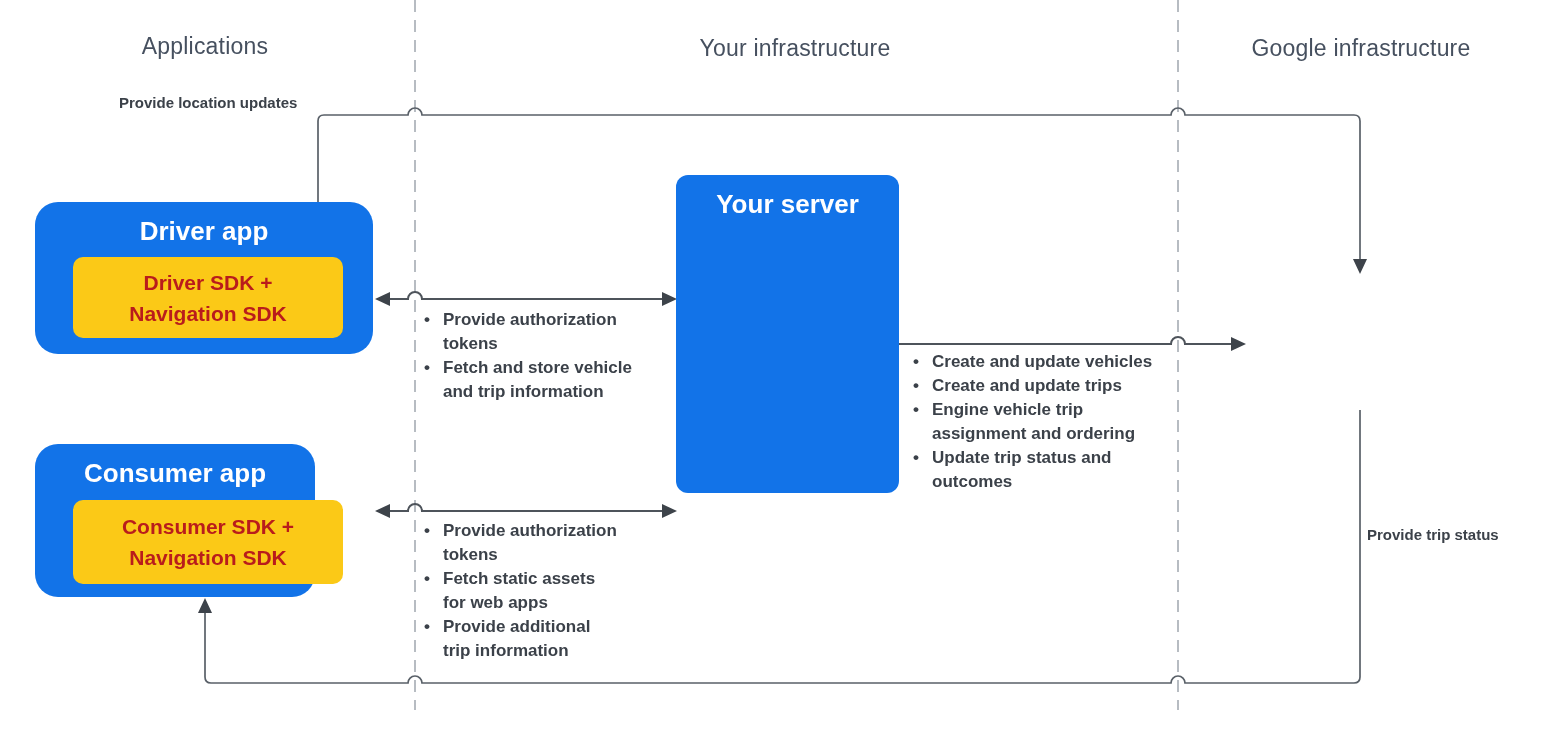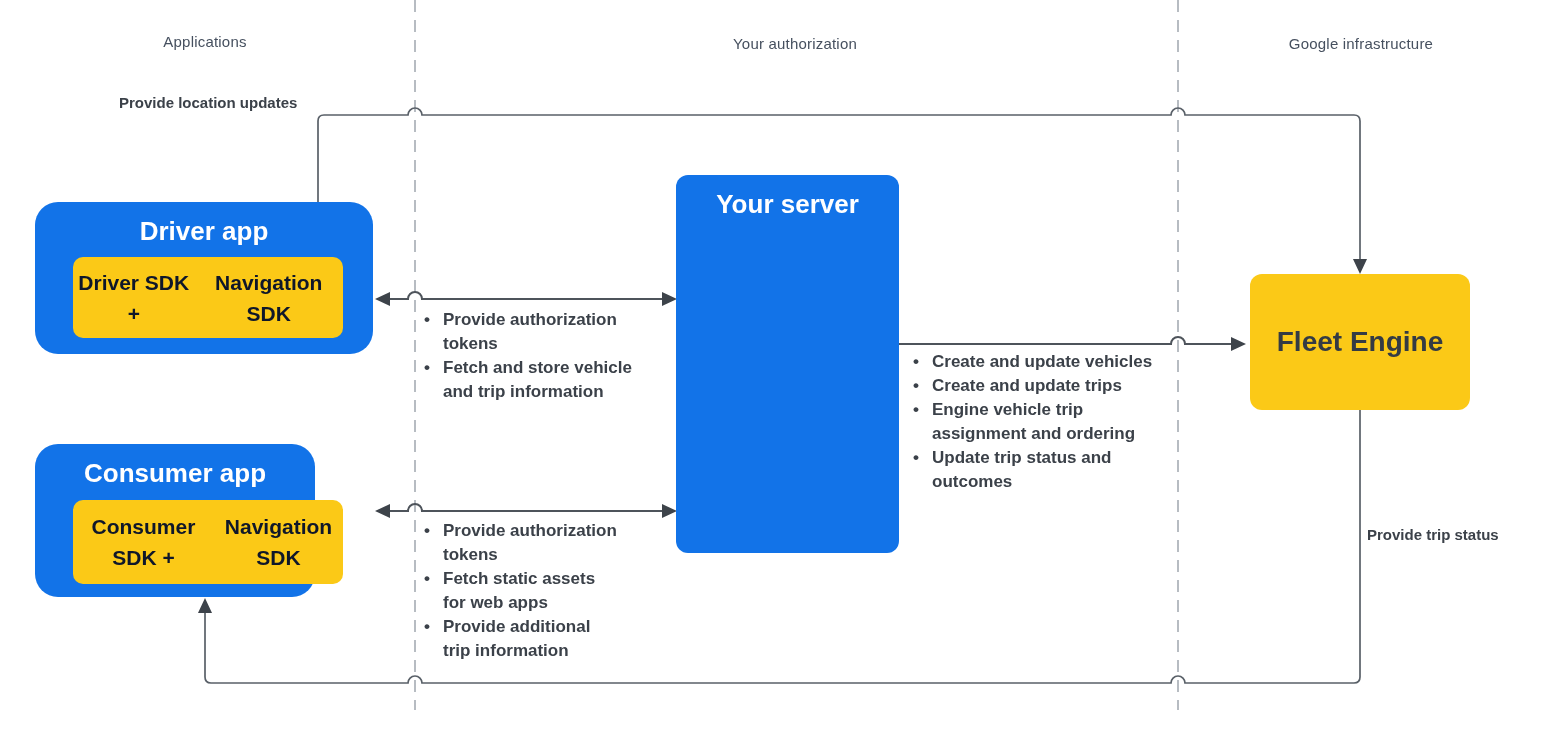--- a/index.html
+++ b/index.html
@@ -4,48 +4,48 @@
 <style>
   html,body { margin:0; padding:0; background:#ffffff; }
   .canvas {
     position:relative; width:1559px; height:742px; background:#ffffff;
     font-family:"Liberation Sans", sans-serif; overflow:hidden;
   }
   svg.wires { position:absolute; left:0; top:0; }
 
   .hdr {
     position:absolute; width:340px; text-align:center;
-    font-size:15px; color:#46505f; letter-spacing:0.2px;
+    font-size:23px; color:#46505f; letter-spacing:0.2px;
   }
   .hdr-apps   { left:35px;  top:33px; }
   .hdr-yours  { left:625px; top:35px; }
   .hdr-google { left:1191px;top:35px; }
 
   .edge-label {
     position:absolute; font-size:15px; font-weight:bold; color:#3b4149;
     white-space:nowrap;
   }
   .lbl-location { left:119px;  top:94px;  }
   .lbl-status   { left:1367px; top:526px; }
 
   .bluebox {
     position:absolute; background:#1273E8; border-radius:23px;
     box-sizing:border-box;
   }
   .box-driver   { left:35px;  top:202px; width:338px; height:152px; }
   .box-consumer { left:35px;  top:444px; width:280px; height:153px; }
-  .box-server   { left:676px; top:175px; width:223px; height:378px; border-radius:12px; }
+  .box-server   { left:676px; top:175px; width:223px; height:318px; border-radius:12px; }
   .bluebox .title {
     width:100%; text-align:center; color:#ffffff;
     font-size:26px; font-weight:bold; margin-top:14px;
   }
   .sdkbox {
     position:absolute; left:38px; background:#FBC917; border-radius:10px;
-    display:flex; align-items:center; justify-content:center;
-    width:270px; font-size:21px; font-weight:bold; color:#0f172a;
+    display:flex; flex-direction:column; align-items:center; justify-content:center;
+    width:270px; font-size:21px; font-weight:bold; color:#b91c1c;
     line-height:31px; text-align:center;
   }
   .sdk-driver   { top:55px; height:81px; }
   .sdk-consumer { top:56px; height:84px; }
 
   .fleetbox {
     position:absolute; left:1250px; top:274px; width:220px; height:136px;
     background:#FBC917; border-radius:12px;
     display:flex; align-items:center; justify-content:center;
     font-size:28px; font-weight:bold; color:#343b44;
@@ -84,21 +84,21 @@
     <polygon points="677,511 662,504 662,518" fill="#3d434a"></polygon>
 
     <path d="M899 344 H1171 A7 7 0 0 1 1185 344 H1231" fill="none" stroke="#4e545b" stroke-width="2"></path>
     <polygon points="1246,344 1231,337 1231,351" fill="#3d434a"></polygon>
 
     <path d="M1360 410 V677 Q1360 683 1354 683 H1185 A7 7 0 0 0 1171 683 H422 A7 7 0 0 0 408 683 H211 Q205 683 205 677 V613" fill="none" stroke="#596068" stroke-width="1.7"></path>
     <polygon points="205,598 198,613 212,613" fill="#3d434a"></polygon>
   </svg>
 
   <div class="hdr hdr-apps">Applications</div>
-  <div class="hdr hdr-yours">Your authorization</div>
+  <div class="hdr hdr-yours">Your infrastructure</div>
   <div class="hdr hdr-google">Google infrastructure</div>
 
   <div class="edge-label lbl-location">Provide location updates</div>
   <div class="edge-label lbl-status">Provide trip status</div>
 
   <div class="bluebox box-driver">
     <div class="title">Driver app</div>
     <div class="sdkbox sdk-driver">
       <div>Driver SDK +</div>
       <div>Navigation SDK</div>
@@ -110,23 +110,20 @@
     <div class="sdkbox sdk-consumer">
       <div>Consumer SDK +</div>
       <div>Navigation SDK</div>
     </div>
   </div>
 
   <div class="bluebox box-server">
     <div class="title">Your server</div>
   </div>
 
-  <div class="fleetbox">
-    <span>Fleet Engine</span>
-  </div>
 
   <div class="blist list-driver">
     <div class="bitem">
       <div>Provide authorization</div>
       <div>tokens</div>
     </div>
     <div class="bitem">
       <div>Fetch and store vehicle</div>
       <div>and trip information</div>
     </div>

